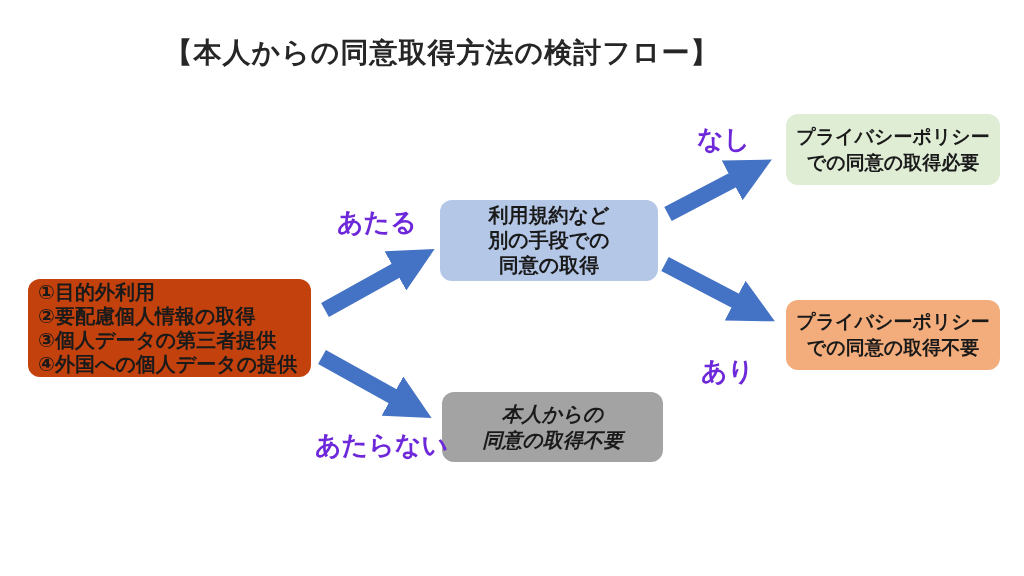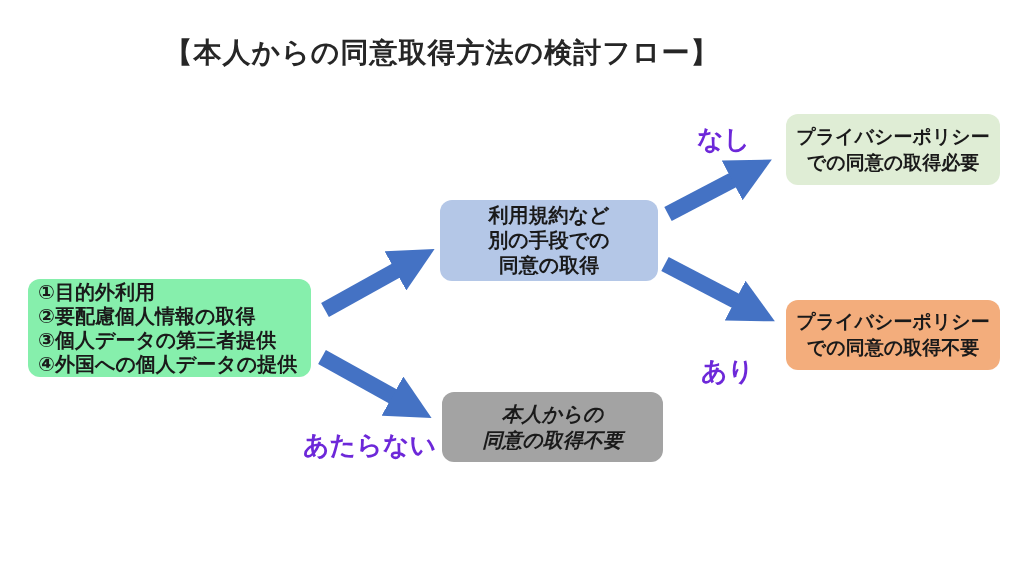--- a/index.html
+++ b/index.html
@@ -36,21 +36,21 @@
     flex-direction: column;
     justify-content: center;
   }
   .node .line { white-space: nowrap; }
 
   .node-trigger {
     left: 28px;
     top: 279px;
     width: 283px;
     height: 98px;
-    background: #86efac;
+    background: #c2410c;
     padding-left: 10px;
     font-size: 20px;
     line-height: 24px;
     text-align: left;
   }
   .node-alternative {
     left: 440px;
     top: 200px;
     width: 218px;
     height: 81px;
@@ -91,21 +91,21 @@
     font-style: italic;
   }
   .edge-label {
     position: absolute;
     font-size: 26px;
     font-weight: bold;
     color: #6d28d9;
     white-space: nowrap;
   }
   .label-ataru    { left: 337px; top: 205px; }
-  .label-ataranai { left: 303px; top: 428px; }
+  .label-ataranai { left: 315px; top: 428px; }
   .label-nashi    { left: 697px; top: 122px; }
   .label-ari      { left: 701px; top: 329px; margin-top: 25px; }
 
   .arrows-layer {
     position: absolute;
     left: 0;
     top: 0;
     width: 1024px;
     height: 576px;
     pointer-events: none;
@@ -151,17 +151,18 @@
   <div class="node node-not-required">
     <div class="line">プライバシーポリシー</div>
     <div class="line">での同意の取得不要</div>
   </div>
 
   <div class="node node-no-consent">
     <div class="line">本人からの</div>
     <div class="line">同意の取得不要</div>
   </div>
 
+  <div class="edge-label label-ataru">あたる</div>
   <div class="edge-label label-ataranai">あたらない</div>
   <div class="edge-label label-nashi">なし</div>
   <div class="edge-label label-ari">あり</div>
 
 </div>
 
 </body></html>

